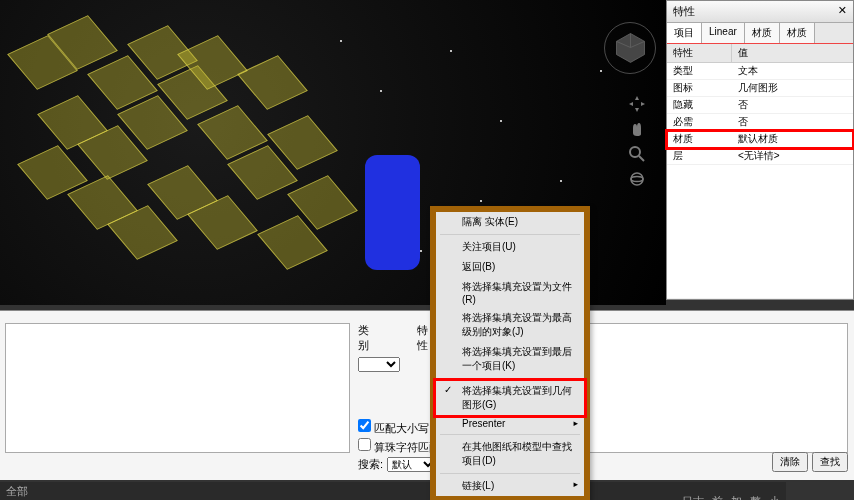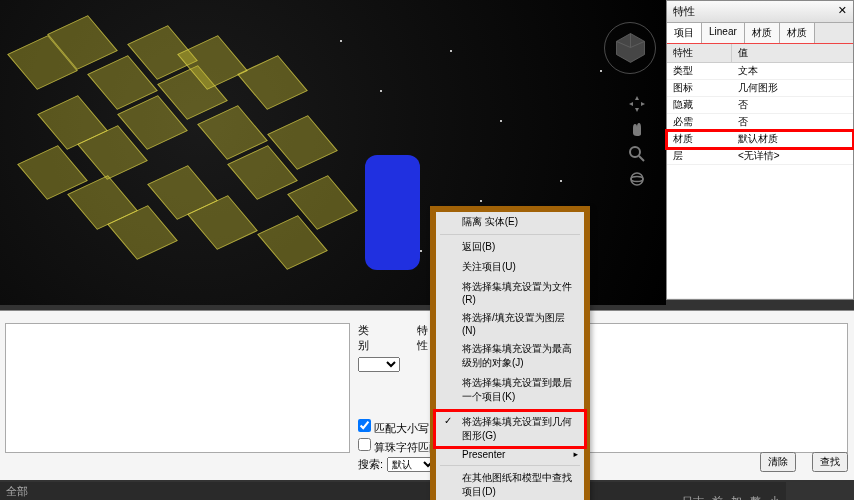--- a/index.html
+++ b/index.html
@@ -32,21 +32,21 @@
 .bottom-panel { position: absolute; left: 0; top: 310px; width: 854px; height: 170px; background: #f5f5f5; border-top: 1px solid #888; }
 .bp-left { position: absolute; left: 5px; top: 12px; width: 345px; height: 130px; background: #fff; border: 1px solid #aaa; }
 .bp-mid { position: absolute; left: 358px; top: 12px; width: 75px; }
 .bp-mid-row { display: flex; align-items: center; gap: 20px; margin-bottom: 4px; font-size: 10px; }
 .bp-mid select { width: 42px; font-size: 10px; }
 .bp-bottom { position: absolute; left: 358px; bottom: 8px; font-size: 10px; }
 .bp-bottom label { display: block; margin-bottom: 2px; }
 .bp-bottom-row { display: flex; align-items: center; gap: 4px; }
 .bp-bottom select { width: 50px; font-size: 10px; }
 .bp-right { position: absolute; right: 6px; top: 12px; width: 260px; height: 130px; background: #fff; border: 1px solid #aaa; }
-.bp-right-ctrl { position: absolute; right: 6px; bottom: 8px; display: flex; gap: 16px; }
+.bp-right-ctrl { position: absolute; right: 6px; bottom: 8px; display: flex; gap: 4px; }
 .bp-right-ctrl button { font-size: 10px; padding: 1px 6px; }
 
 .ctx-menu { position: absolute; left: 430px; top: 206px; width: 160px; background: #e5e5e5; border: 6px solid #a16207; box-shadow: 2px 2px 5px rgba(0,0,0,0.3); z-index: 100; }
 .ctx-item { padding: 3px 8px 3px 26px; font-size: 10px; position: relative; cursor: pointer; }
 .ctx-item.sub::after { content: "▸"; position: absolute; right: 6px; top: 3px; font-size: 9px; }
 .ctx-item.checked::before { content: "✓"; position: absolute; left: 8px; top: 3px; font-size: 10px; }
 .ctx-sep { height: 1px; background: #ccc; margin: 2px 4px; }
 .ctx-hl { outline: 3px solid #f00; outline-offset: 0; }
 
 .statusbar { position: absolute; left: 0; bottom: 0; width: 786px; height: 18px; background: #2a2a2a; color: #aaa; font-size: 9px; display: flex; align-items: center; justify-content: space-between; padding: 0 6px; }
@@ -174,32 +174,32 @@
   <div class="bp-right"></div>
   <div class="bp-right-ctrl">
     <button>清除</button>
     <button>查找</button>
   </div>
 </div>
 
 <div class="ctx-menu" id="ctx-menu">
     <div class="ctx-item">隔离 实体(E)</div>
     <div class="ctx-sep"></div>
+    <div class="ctx-item">关注项目(U)</div>
     <div class="ctx-item">返回(B)</div>
-    <div class="ctx-item">关注项目(U)</div>
     <div class="ctx-item">将选择集填充设置为文件(R)</div>
-    <div class="ctx-item">将选择/填充设置为图层(N)</div>
     <div class="ctx-item">将选择集填充设置为最高级别的对象(J)</div>
     <div class="ctx-item">将选择集填充设置到最后一个项目(K)</div>
     <div class="ctx-sep"></div>
     <div class="ctx-item checked ctx-hl">将选择集填充设置到几何图形(G)</div>
     <div class="ctx-item sub">Presenter</div>
     <div class="ctx-sep"></div>
     <div class="ctx-item">在其他图纸和模型中查找项目(D)</div>
     <div class="ctx-sep"></div>
+    <div class="ctx-item sub">链接(L)</div>
   </div>
 
 <div class="statusbar">
   <span>全部</span>
   <div class="sb-right" id="sb-right">
       <span>日志</span>
       <span>前</span>
       <span>加</span>
       <span>整</span>
       <span>小</span>

